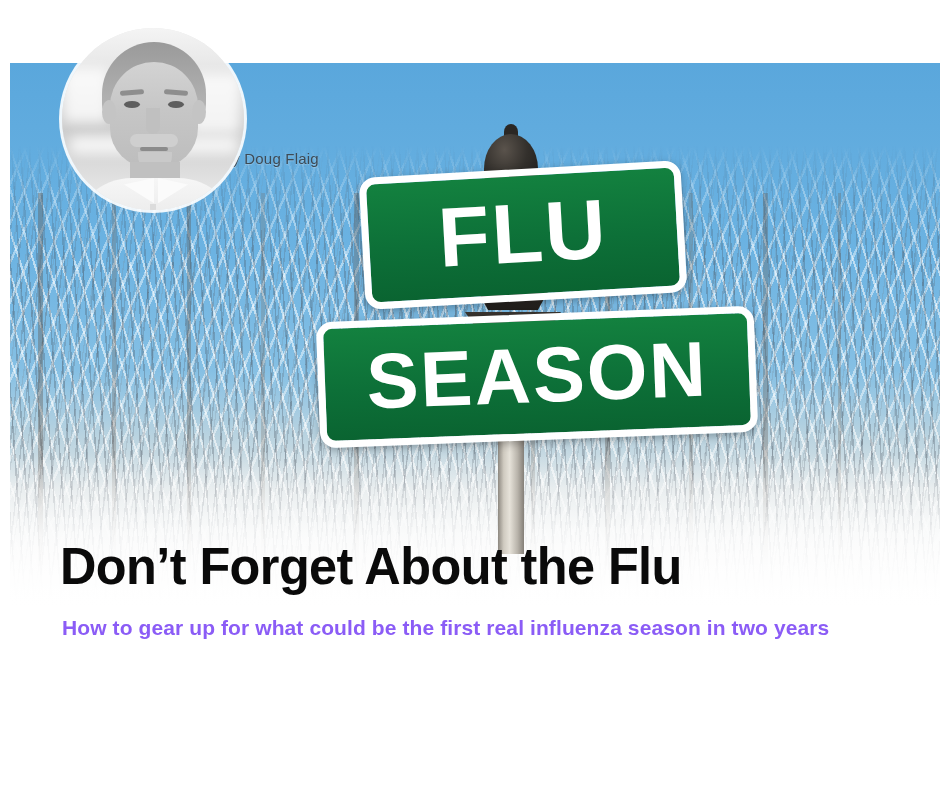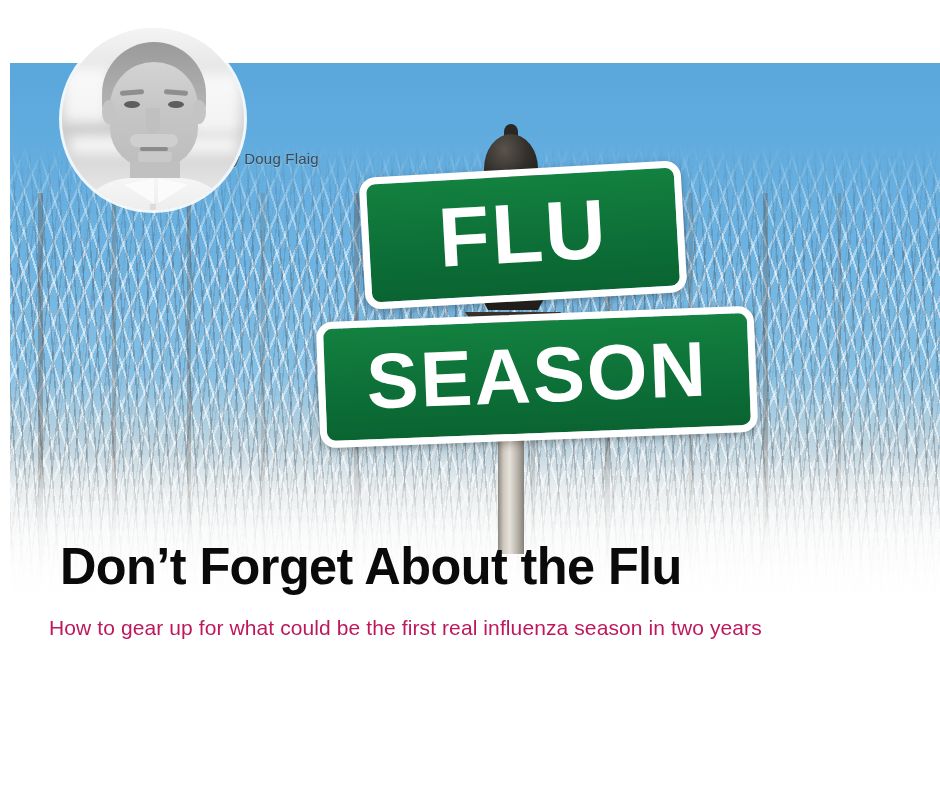--- a/index.html
+++ b/index.html
@@ -173,22 +173,22 @@
   
   .headline{
     position:absolute;left:60px;top:536px;
     font-size:52px;font-weight:700;color:#0a0a0a;
     letter-spacing:-.6px;
     font-family:"Liberation Sans", sans-serif;
     transform:scaleX(.97);transform-origin:left center;
     white-space:nowrap;
   }
   .subtitle{
-    position:absolute;left:49px;top:616px;
-    font-size:21px;color:#be185d;font-weight:400;
+    position:absolute;left:62px;top:616px;
+    font-size:21px;color:#8b5cf6;font-weight:700;
     letter-spacing:.1px;white-space:nowrap;
   }
 
   
   .footer{position:absolute;left:0;top:655px;width:940px;height:133px;background:#fff;}
 </style>
 </head>
 <body>
 
 <div class="page">

